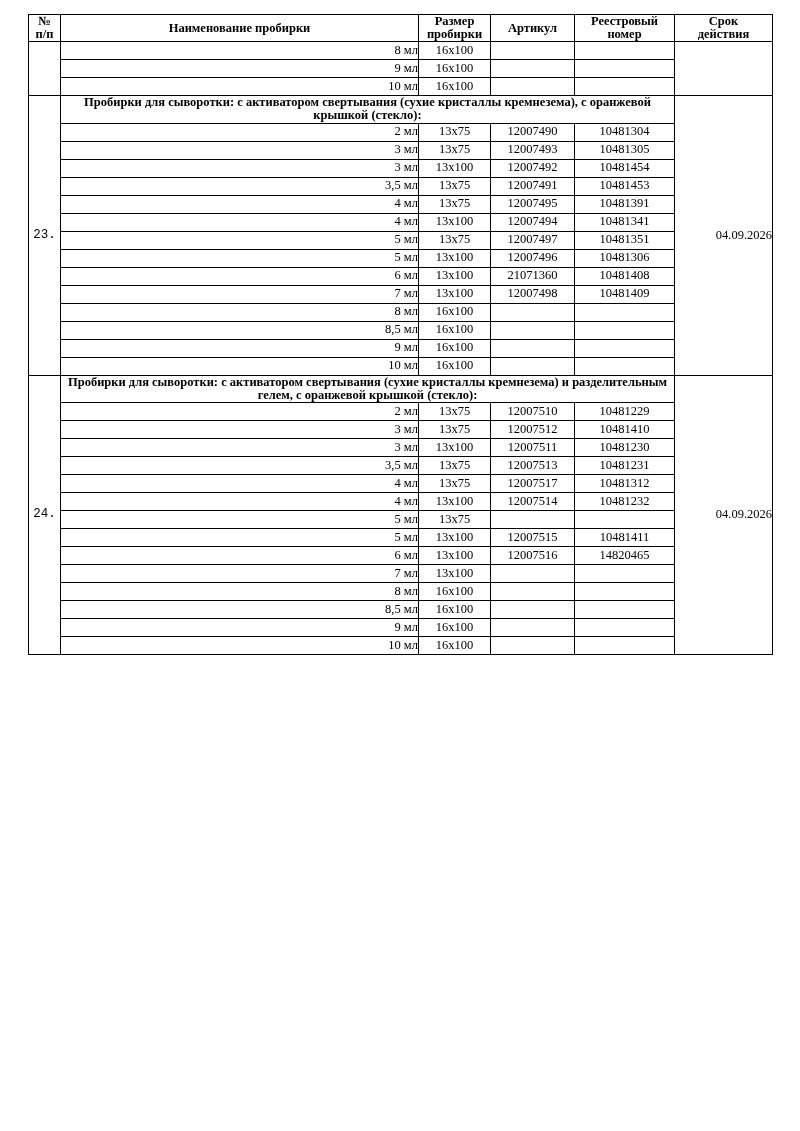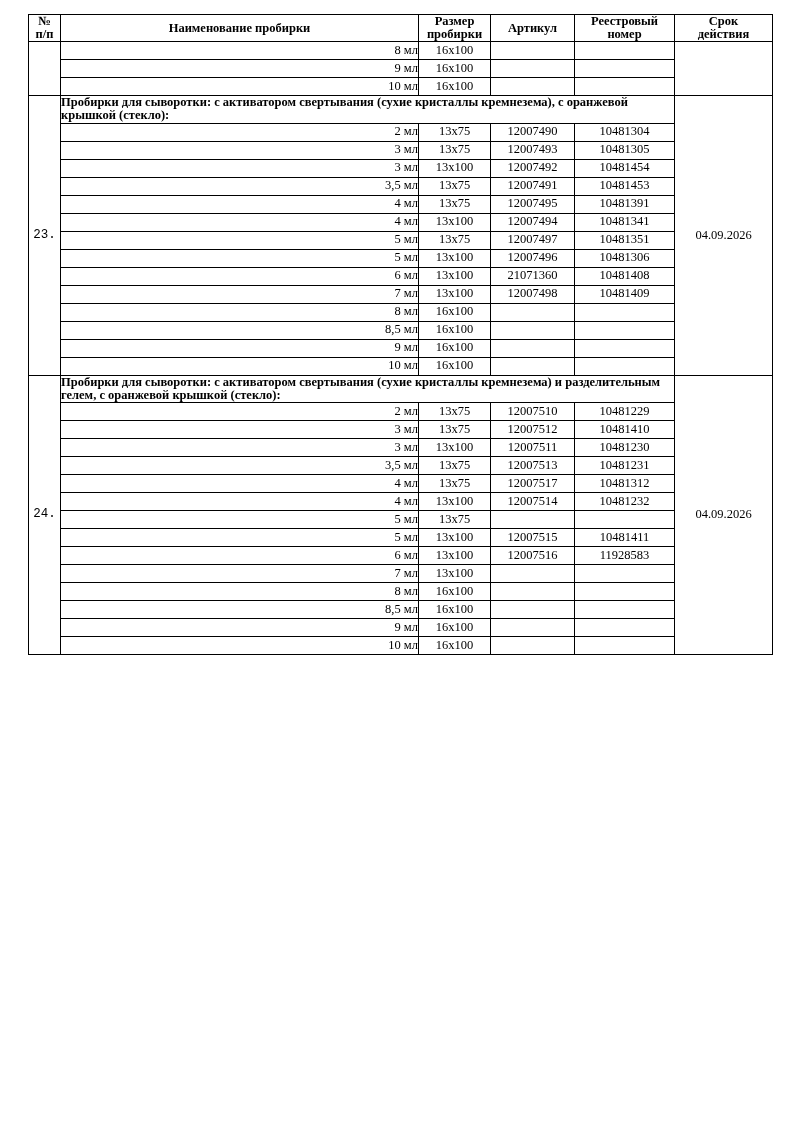--- a/index.html
+++ b/index.html
@@ -48,38 +48,38 @@
     line-height: 1.1;
   }
   td.num-cell {
     text-align: center;
     vertical-align: top;
     padding-top: 4px;
     font-size: 12.5px;
     font-family: Liberation Mono, monospace;
   }
   td.group-cell {
-    text-align: left;
+    text-align: center;
     font-weight: bold;
     font-size: 12.5px;
     padding: 2px 6px 3px 6px;
     line-height: 1.15;
   }
   td.name-cell {
     text-align: right;
     padding: 1px 3px 2px 6px;
     height: 17px;
   }
   td.size-cell, td.art-cell, td.reg-cell {
     text-align: center;
     height: 17px;
     padding: 1px 2px 2px 2px;
   }
   td.date-cell {
-    text-align: center;
+    text-align: right;
     vertical-align: middle;
     font-size: 12.5px;
   }
   td.empty-cell { }
 </style>
 </head>
 <body>
 
 <div class="page">
   <table class="doc-table">
@@ -273,21 +273,21 @@
         <tr>
           <td class="name-cell">5 мл</td>
           <td class="size-cell">13x100</td>
           <td class="art-cell">12007515</td>
           <td class="reg-cell">10481411</td>
         </tr>
         <tr>
           <td class="name-cell">6 мл</td>
           <td class="size-cell">13x100</td>
           <td class="art-cell">12007516</td>
-          <td class="reg-cell">11928583</td>
+          <td class="reg-cell">14820465</td>
         </tr>
         <tr>
           <td class="name-cell">7 мл</td>
           <td class="size-cell">13x100</td>
           <td class="art-cell"></td>
           <td class="reg-cell"></td>
         </tr>
         <tr>
           <td class="name-cell">8 мл</td>
           <td class="size-cell">16x100</td>

